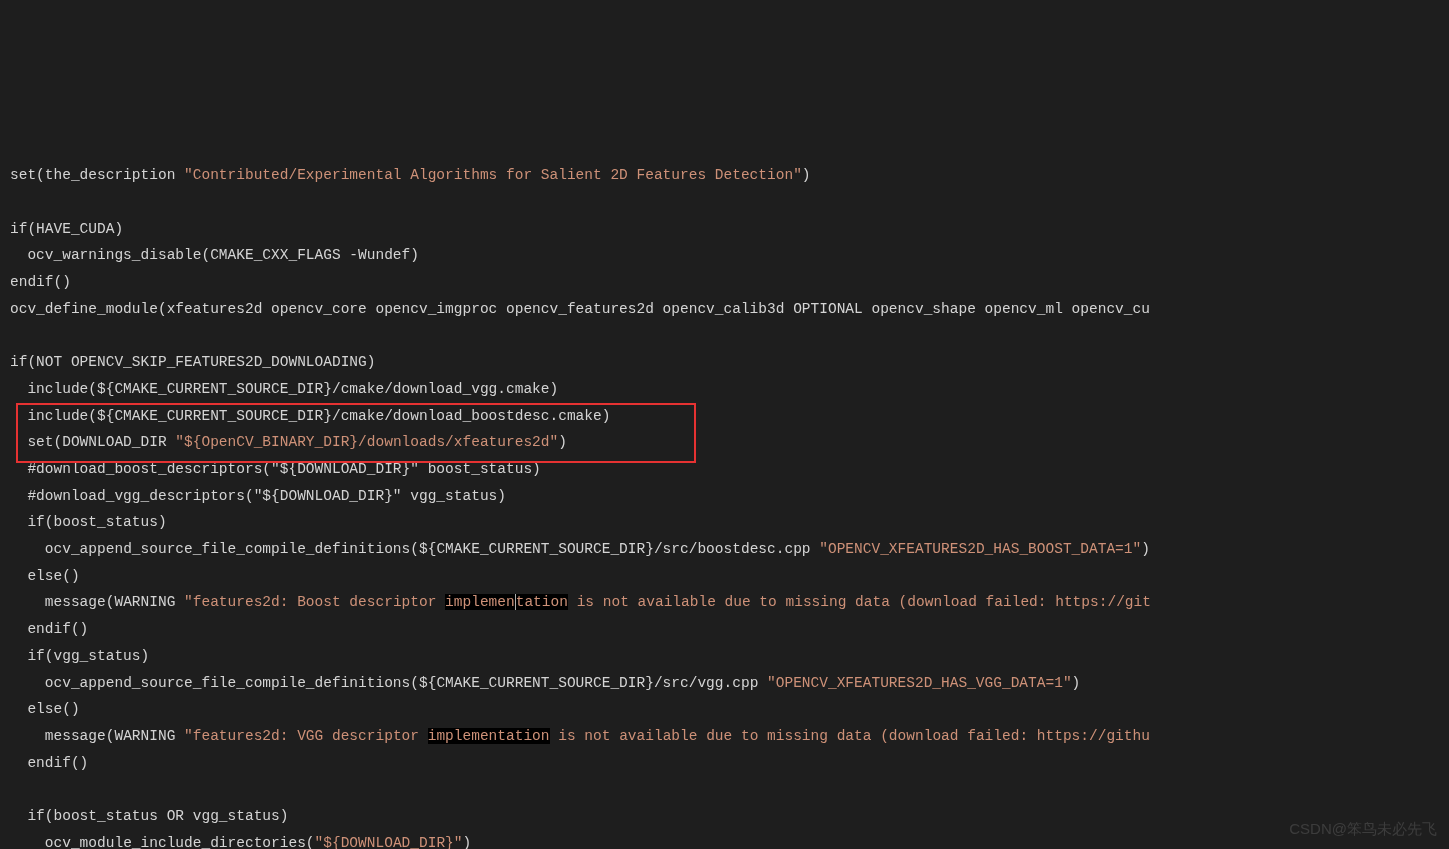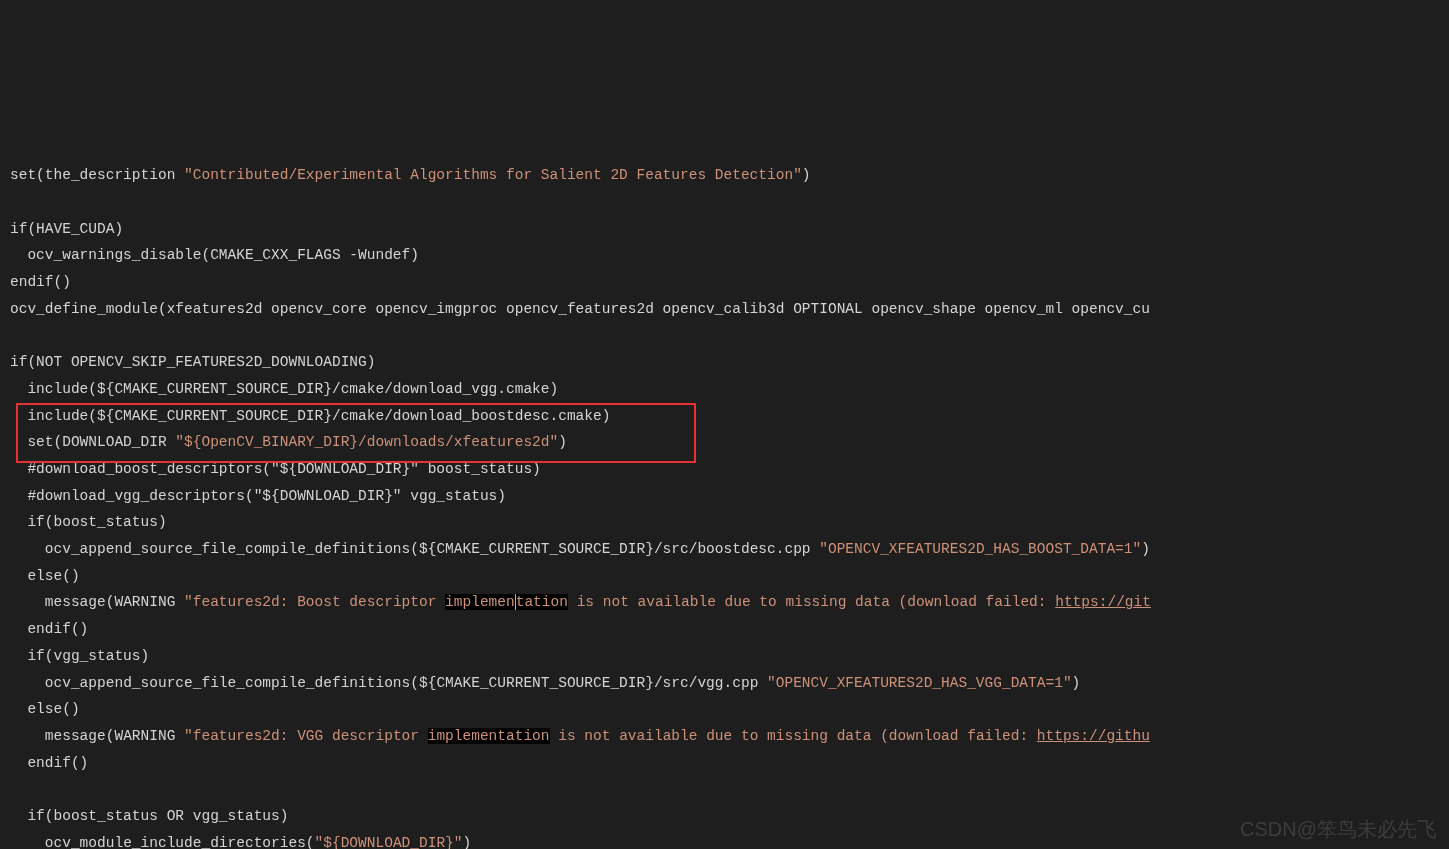--- a/index.html
+++ b/index.html
@@ -18,37 +18,36 @@
     padding-left: 10px;
     padding-top: 2px;
     position: relative;
   }
   .line { display: block; white-space: pre; }
   .str { color: #ce9178; }
   .highlight-word {
     background: #000000;
   }
   .underline {
-    text-decoration: underline;
   }
   .highlight-box {
     position: absolute;
     border: 2px solid #e63232;
     pointer-events: none;
   }
   .cursor-mark {
     border-right: 1px solid #aeafad;
   }
   .watermark {
     position: absolute;
     right: 12px;
     bottom: 6px;
     color: rgba(200,200,200,0.18);
     font-family: sans-serif;
-    font-size: 20px;
+    font-size: 15px;
     pointer-events: none;
   }
 </style>
 </head>
 <body>
 
 
 
 <div class="editor">
   <div class="highlight-box" style="top: 296px; left: 16px; width: 680px; height: 60px;"></div>

